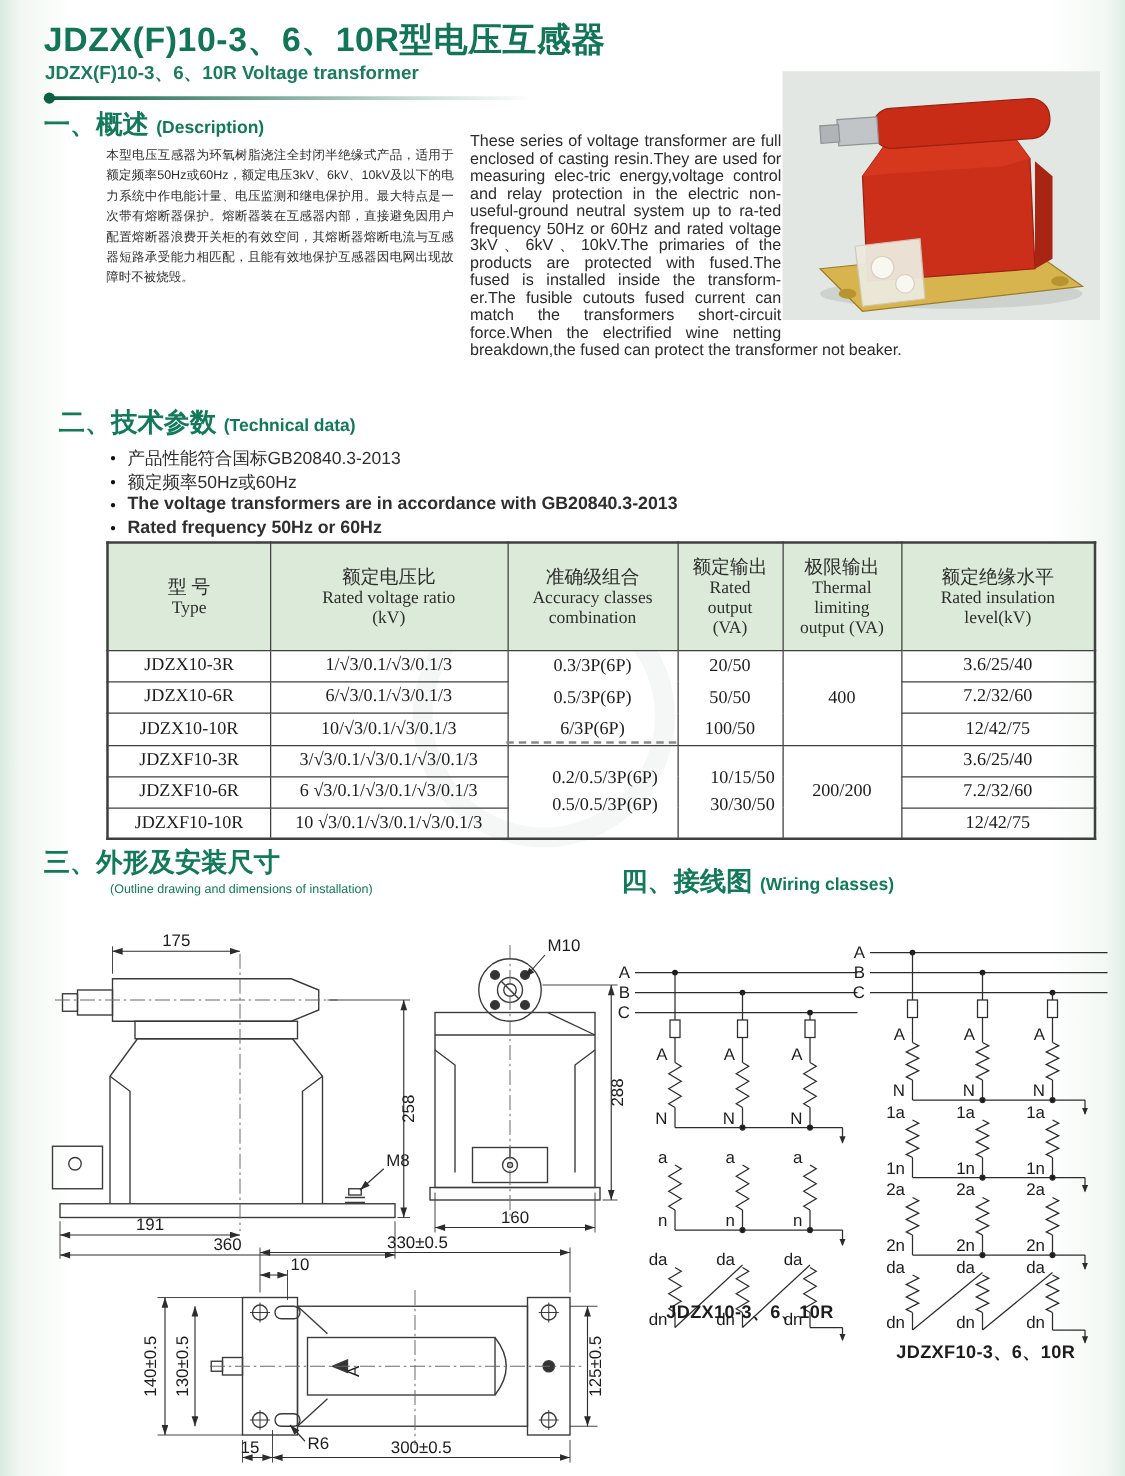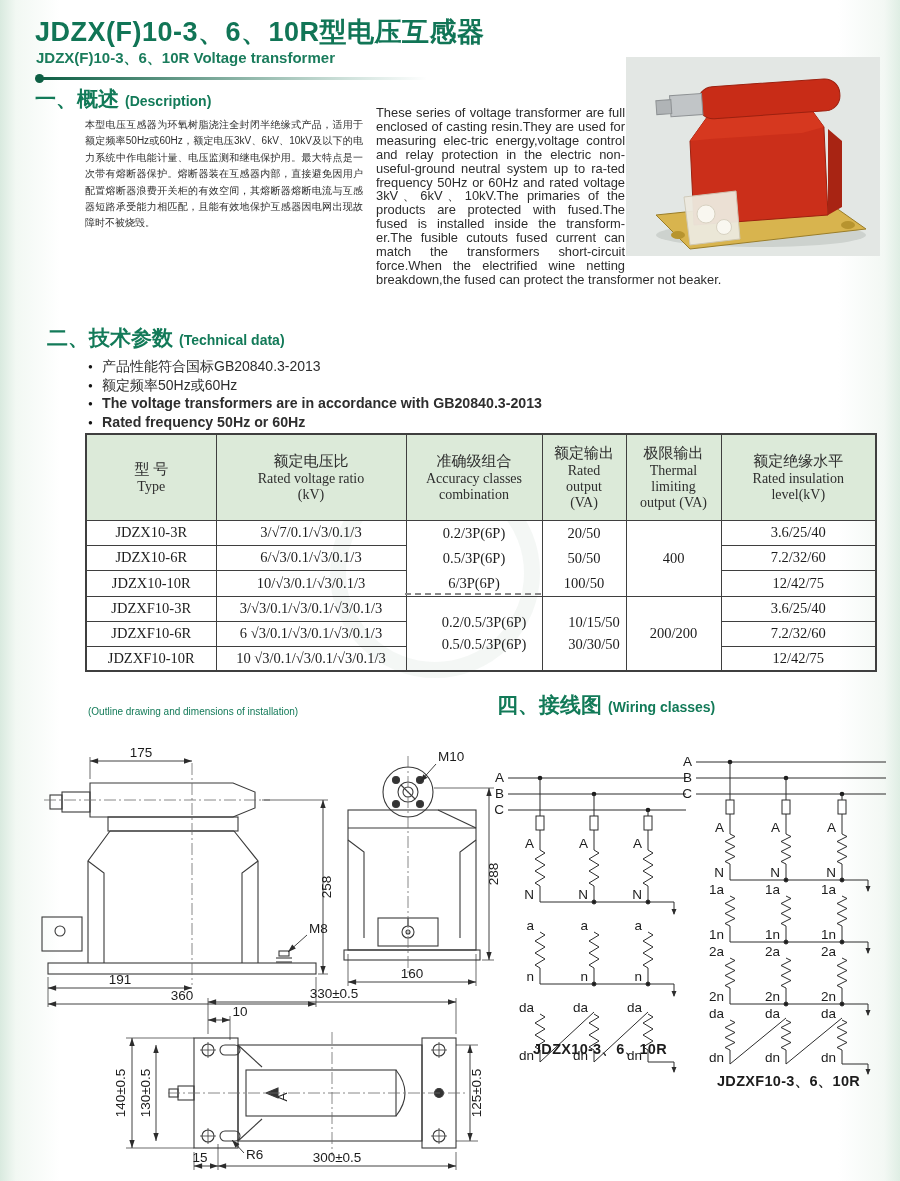--- a/index.html
+++ b/index.html
@@ -154,23 +154,23 @@
         <div class="th-zh">极限输出</div>
         <div class="th-en" style="width:80px;margin:0 auto;">Thermal limiting output  (VA)</div>
       </th>
       <th>
         <div class="th-zh">额定绝缘水平</div>
         <div class="th-en" style="width:125px;margin:0 auto;">Rated insulation level(kV)</div>
       </th>
     </tr>
     <tr>
       <td>JDZX10-3R</td>
-      <td>3/√7/0.1/√3/0.1/3</td>
+      <td>1/√3/0.1/√3/0.1/3</td>
       <td rowspan="3">
-        <div class="cell-lines">0.2/3P(6P)</div>
+        <div class="cell-lines">0.3/3P(6P)</div>
         <div class="cell-lines">0.5/3P(6P)</div>
         <div class="cell-lines">6/3P(6P)</div>
       </td>
       <td rowspan="3">
         <div class="cell-lines">20/50</div>
         <div class="cell-lines">50/50</div>
         <div class="cell-lines">100/50</div>
       </td>
       <td rowspan="3">400</td>
       <td>3.6/25/40</td>
@@ -206,20 +206,23 @@
     </tr>
     <tr>
       <td>JDZXF10-10R</td>
       <td>10 √3/0.1/√3/0.1/√3/0.1/3</td>
       <td>12/42/75</td>
     </tr>
   </tbody>
     </table>
   <div class="abs dash-overlay"></div>
 
+  <div class="abs sec-h" style="left:35px; top:676px;">
+    <span>三、外形及安装尺寸</span>
+  </div>
   <div class="abs sec-sub" style="left:88px; top:706px;">(Outline drawing and dimensions of installation)</div>
 
   <div class="abs sec-h" style="left:497px; top:691px;">
     <span>四、接线图</span><span class="en">(Wiring classes)</span>
   </div>
 
   <svg width="0" height="0" style="position:absolute">
     <defs>
       <path id="coil36" d="M0,0 l5,3 l-10,6 l10,6 l-10,6 l10,6 l-10,6 l5,3" fill="none"></path>
       <path id="coil30" d="M0,0 l5,2.5 l-10,5 l10,5 l-10,5 l10,5 l-10,5 l5,2.5" fill="none"></path>

